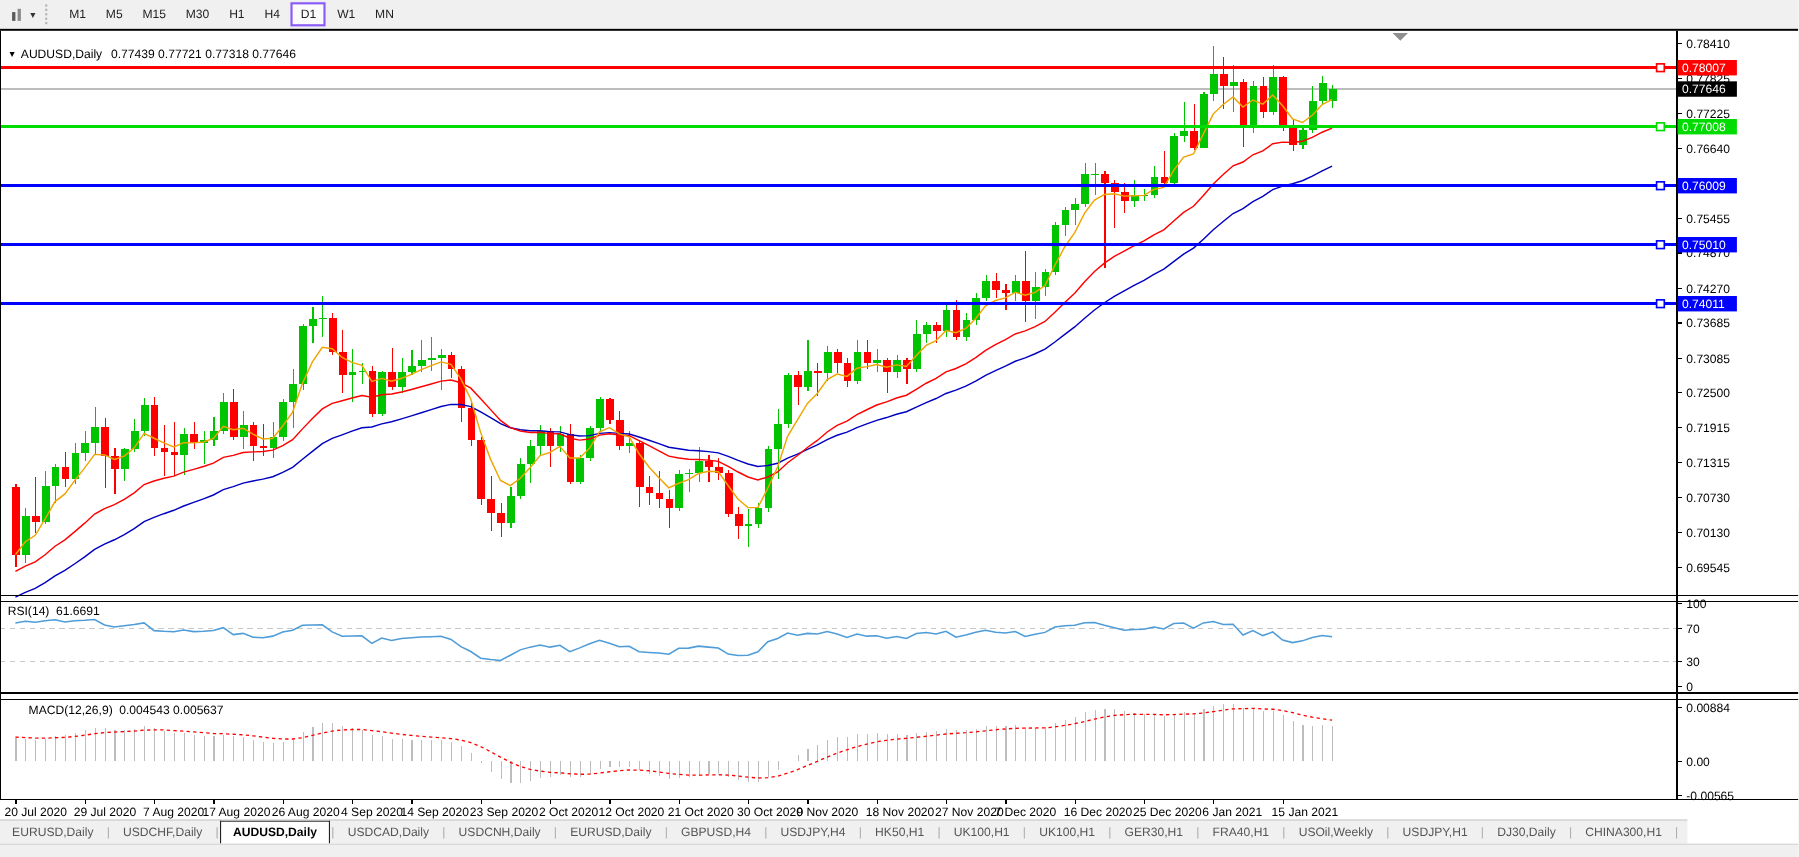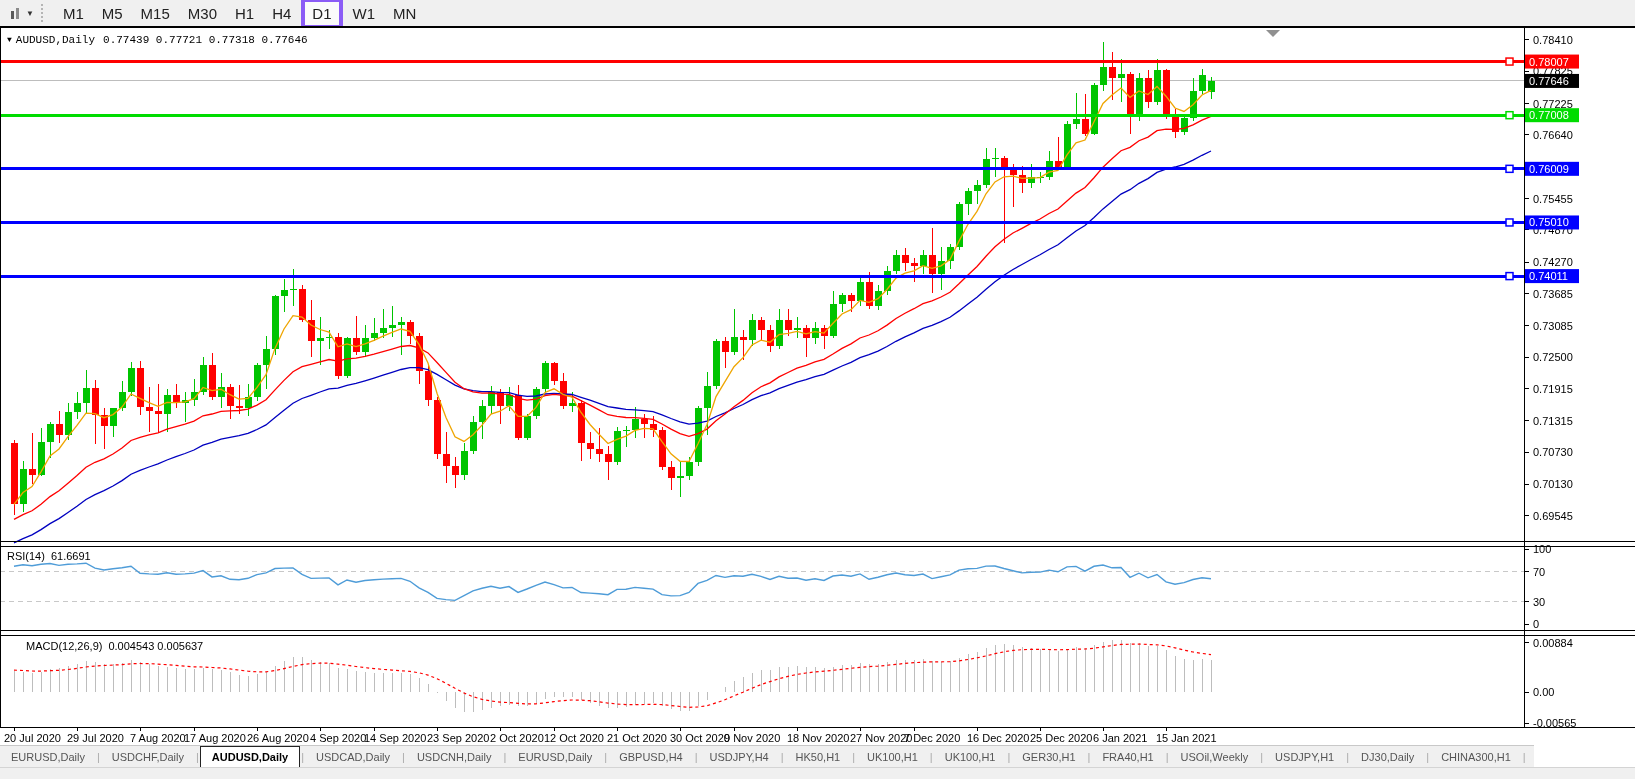--- a/index.html
+++ b/index.html
@@ -6,27 +6,27 @@
   #app{position:relative;width:1635px;height:779px;background:#fff;overflow:hidden;}
   
   #toolbar{position:absolute;top:0;left:0;width:1635px;height:26px;background:#f0f0f0;
            display:flex;align-items:center;box-sizing:border-box;padding-left:6px;}
   .tool-btn{display:flex;align-items:center;gap:2px;padding:2px 3px;}
   .ti{display:inline-block;width:14px;height:13px;position:relative;}
   .ti .b1{position:absolute;left:2px;bottom:1px;width:3px;height:8px;background:#5a5a5a;}
   .ti .b2{position:absolute;left:7px;bottom:1px;width:3px;height:11px;background:#8a8a8a;}
   .dd{font-size:8px;color:#333;margin-left:1px;}
   .grip{width:5px;height:18px;border-left:2px dotted #b5b5b5;margin:0 6px 0 4px;}
-  .tf{font-size:15px;color:#222;padding:3px 7px;margin:0 1px;border:1px solid transparent;cursor:default;}
-  .tf.active{background:#fbfbfb;border:4px solid #8b5cf6;}
+  .tf{font-size:11px;color:#222;padding:3px 7px;margin:0 1px;border:1px solid transparent;cursor:default;}
+  .tf.active{background:#fbfbfb;border:2px solid #8b5cf6;}
   
   #chartwrap{position:absolute;top:26px;left:0;width:1635px;height:719px;background:#fff;}
   #chartwrap svg{display:block;}
   .overlay{position:absolute;font-size:11px;color:#000;white-space:nowrap;}
-  #ohlcline{top:8px;left:7px;font-family:Liberation Mono, monospace;}
+  #ohlcline{top:18px;left:7px;}
   #ohlcline .caret{font-size:8px;vertical-align:1px;margin-right:4px;}
   #ohlcline .sym{margin-right:8px;}
   #rsilabel{top:524px;left:7px;}
   #macdlabel{top:614px;left:7px;padding-left:19px;}
   .indval{margin-left:6px;}
   
   #tabbar{position:absolute;top:745px;left:0;width:1534px;height:22px;background:#f0f0f0;
           border-top:1px solid #c8c8c8;display:flex;align-items:stretch;font-size:11px;color:#555;
           box-sizing:border-box;overflow:hidden;}
   .tab{display:flex;align-items:center;padding:0 11px;cursor:default;position:relative;top:0;}

